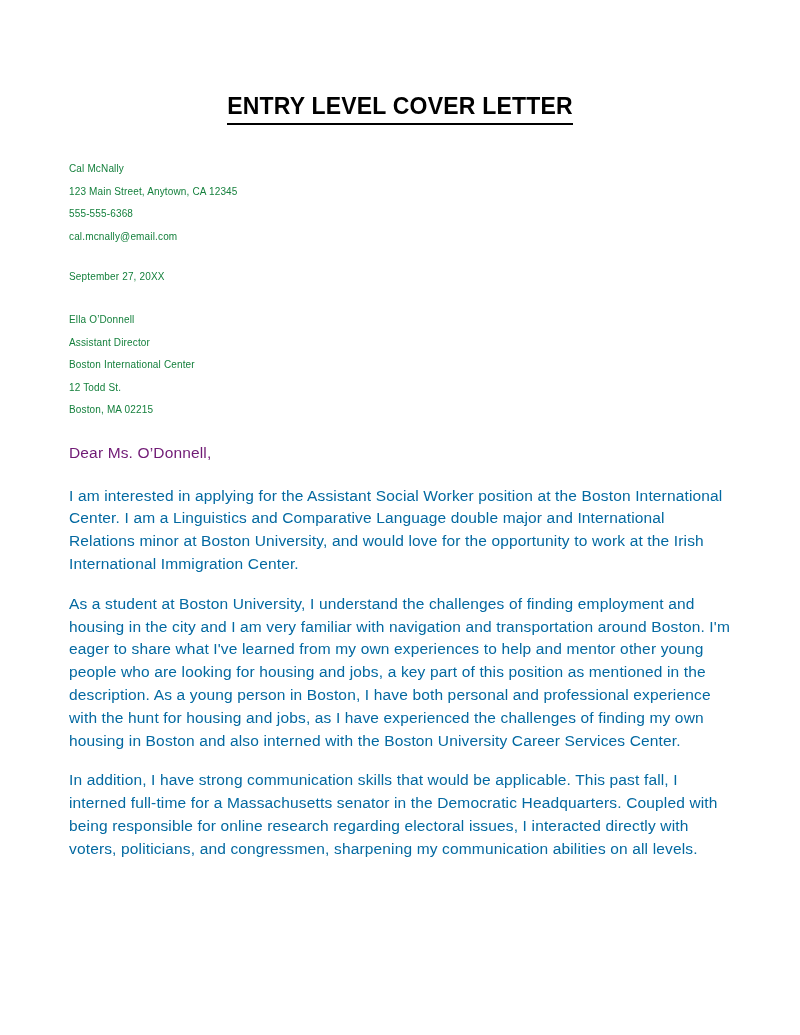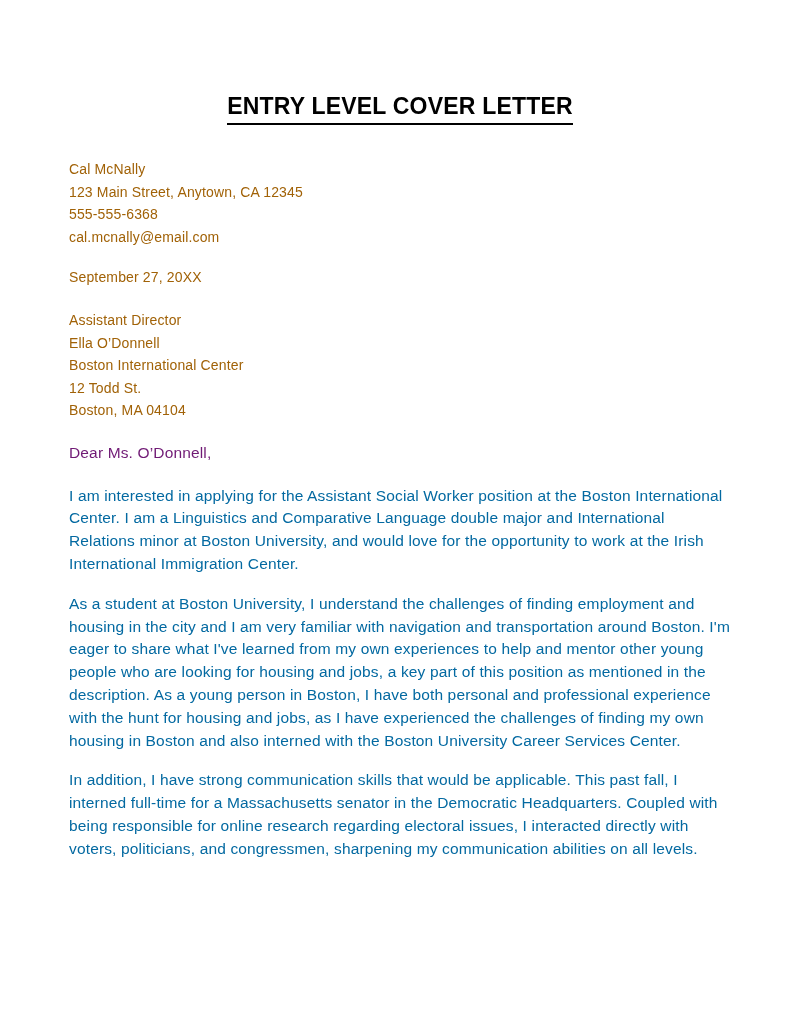--- a/index.html
+++ b/index.html
@@ -41,22 +41,22 @@
 
   
   .letter-body {
     position: absolute;
     top: 158px;
     left: 69px;
     width: 664px;
   }
 
   .block {
-    color: #a16207;
-    font-size: 14px;
+    color: #15803d;
+    font-size: 10px;
     line-height: 22.6px;
     letter-spacing: 0.15px;
   }
 
   .line {
     display: block;
     white-space: pre-wrap;
   }
 
   .gap-sm  { height: 18px; }
@@ -101,25 +101,25 @@
 
     <div class="gap-sm"></div>
 
     <div class="block">
       <span class="line">September 27, 20XX</span>
     </div>
 
     <div class="gap-md"></div>
 
     <div class="block">
+      <span class="line">Ella O’Donnell</span>
       <span class="line">Assistant Director</span>
-      <span class="line">Ella O’Donnell</span>
       <span class="line">Boston International Center</span>
       <span class="line">12 Todd St.</span>
-      <span class="line">Boston, MA 04104</span>
+      <span class="line">Boston, MA 02215</span>
     </div>
 
     <div class="gap-lg"></div>
 
     <div class="salutation">Dear Ms. O’Donnell,</div>
 
     <div class="gap-lg"></div>
 
     <p class="para">I am interested in applying for the Assistant Social Worker position at the Boston International Center. I am a Linguistics and Comparative Language double major and International Relations minor at Boston University, and would love for the opportunity to work at the Irish International Immigration Center.</p>
     <div class="gap-para"></div>

